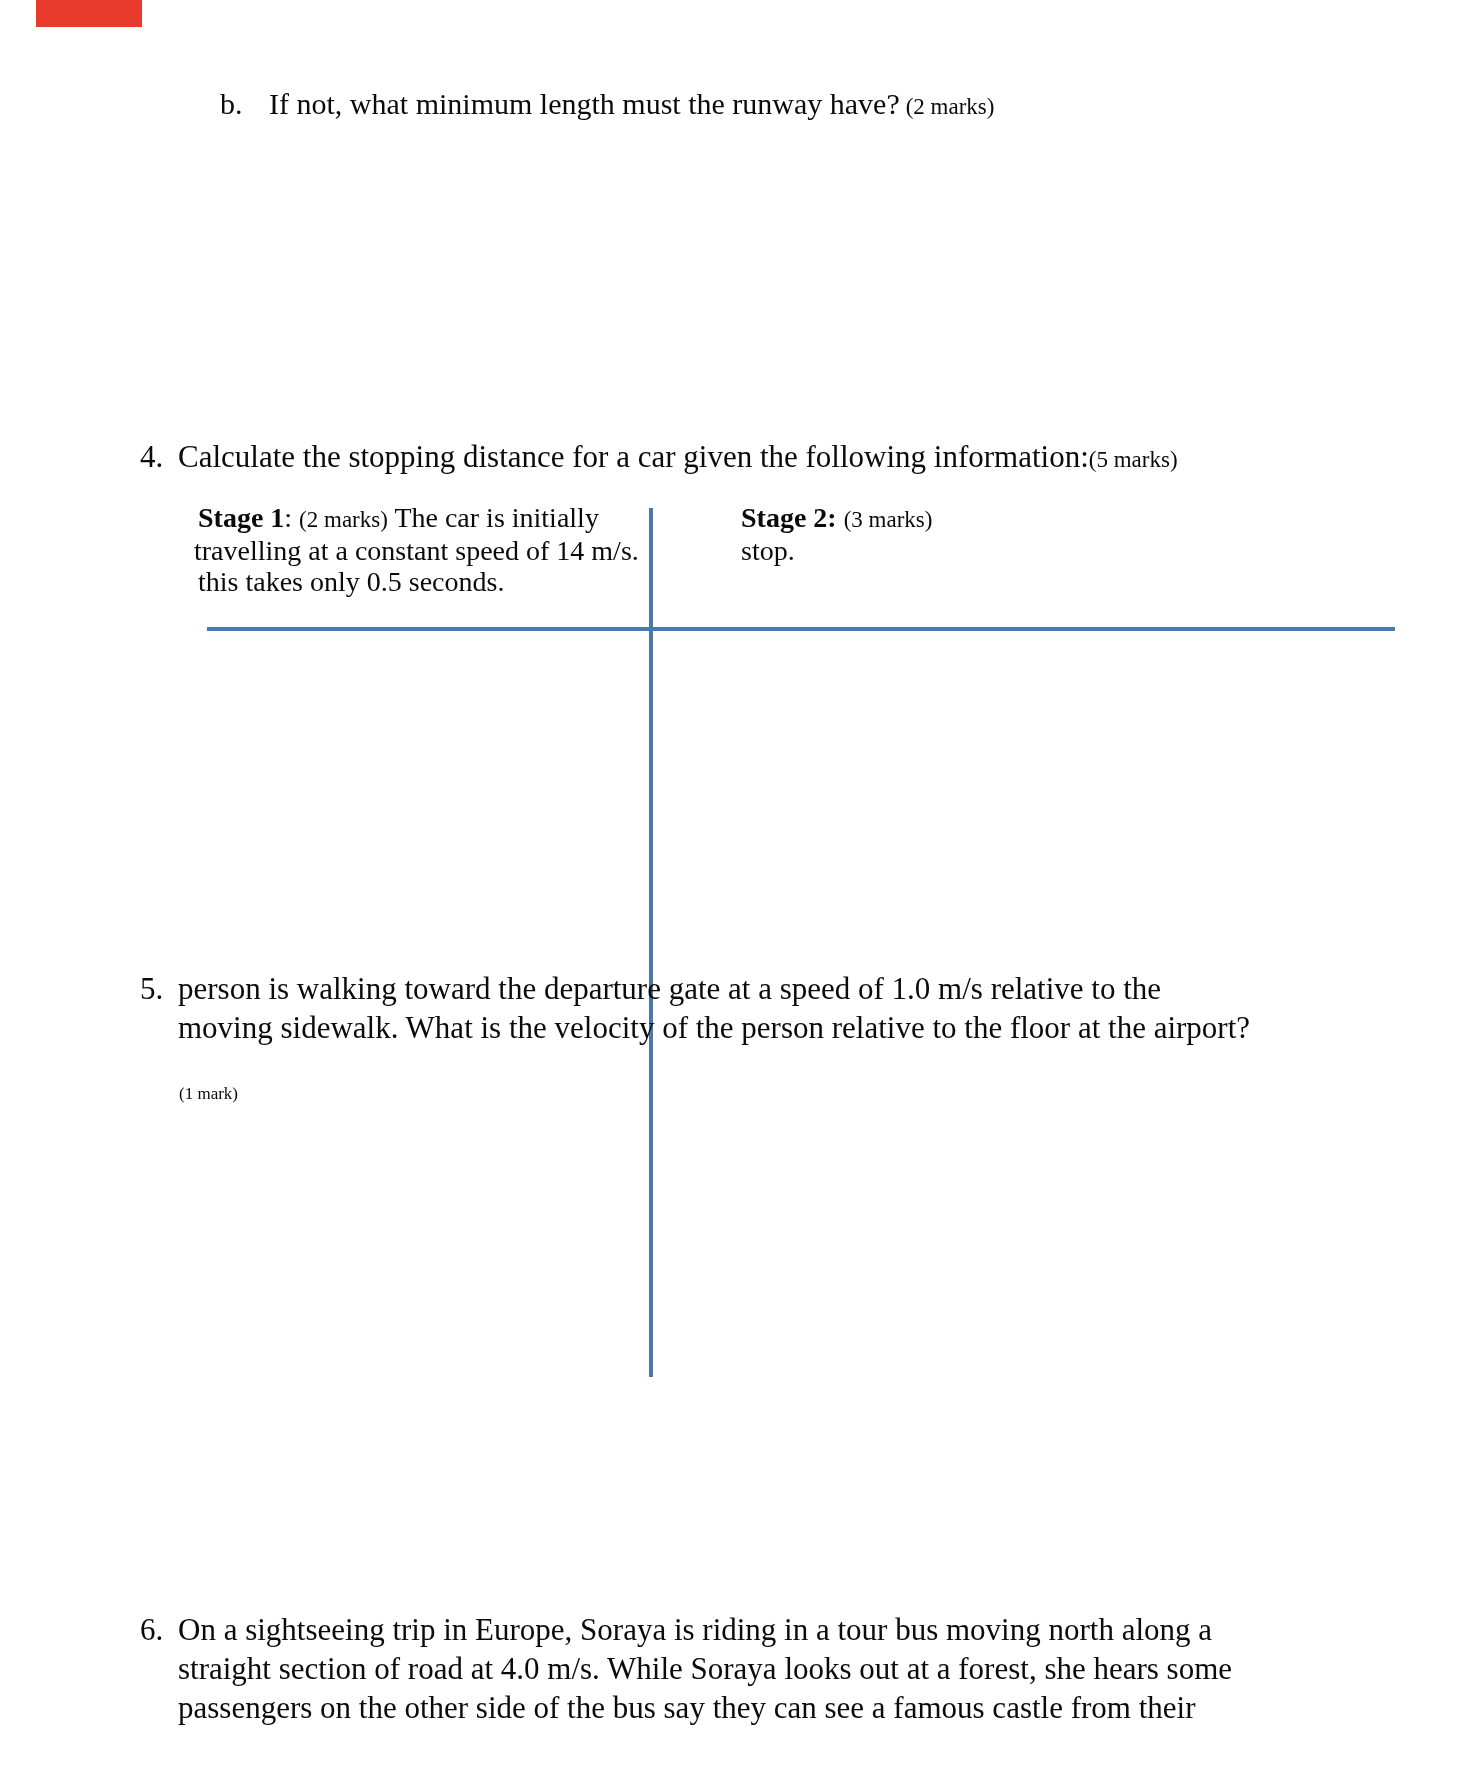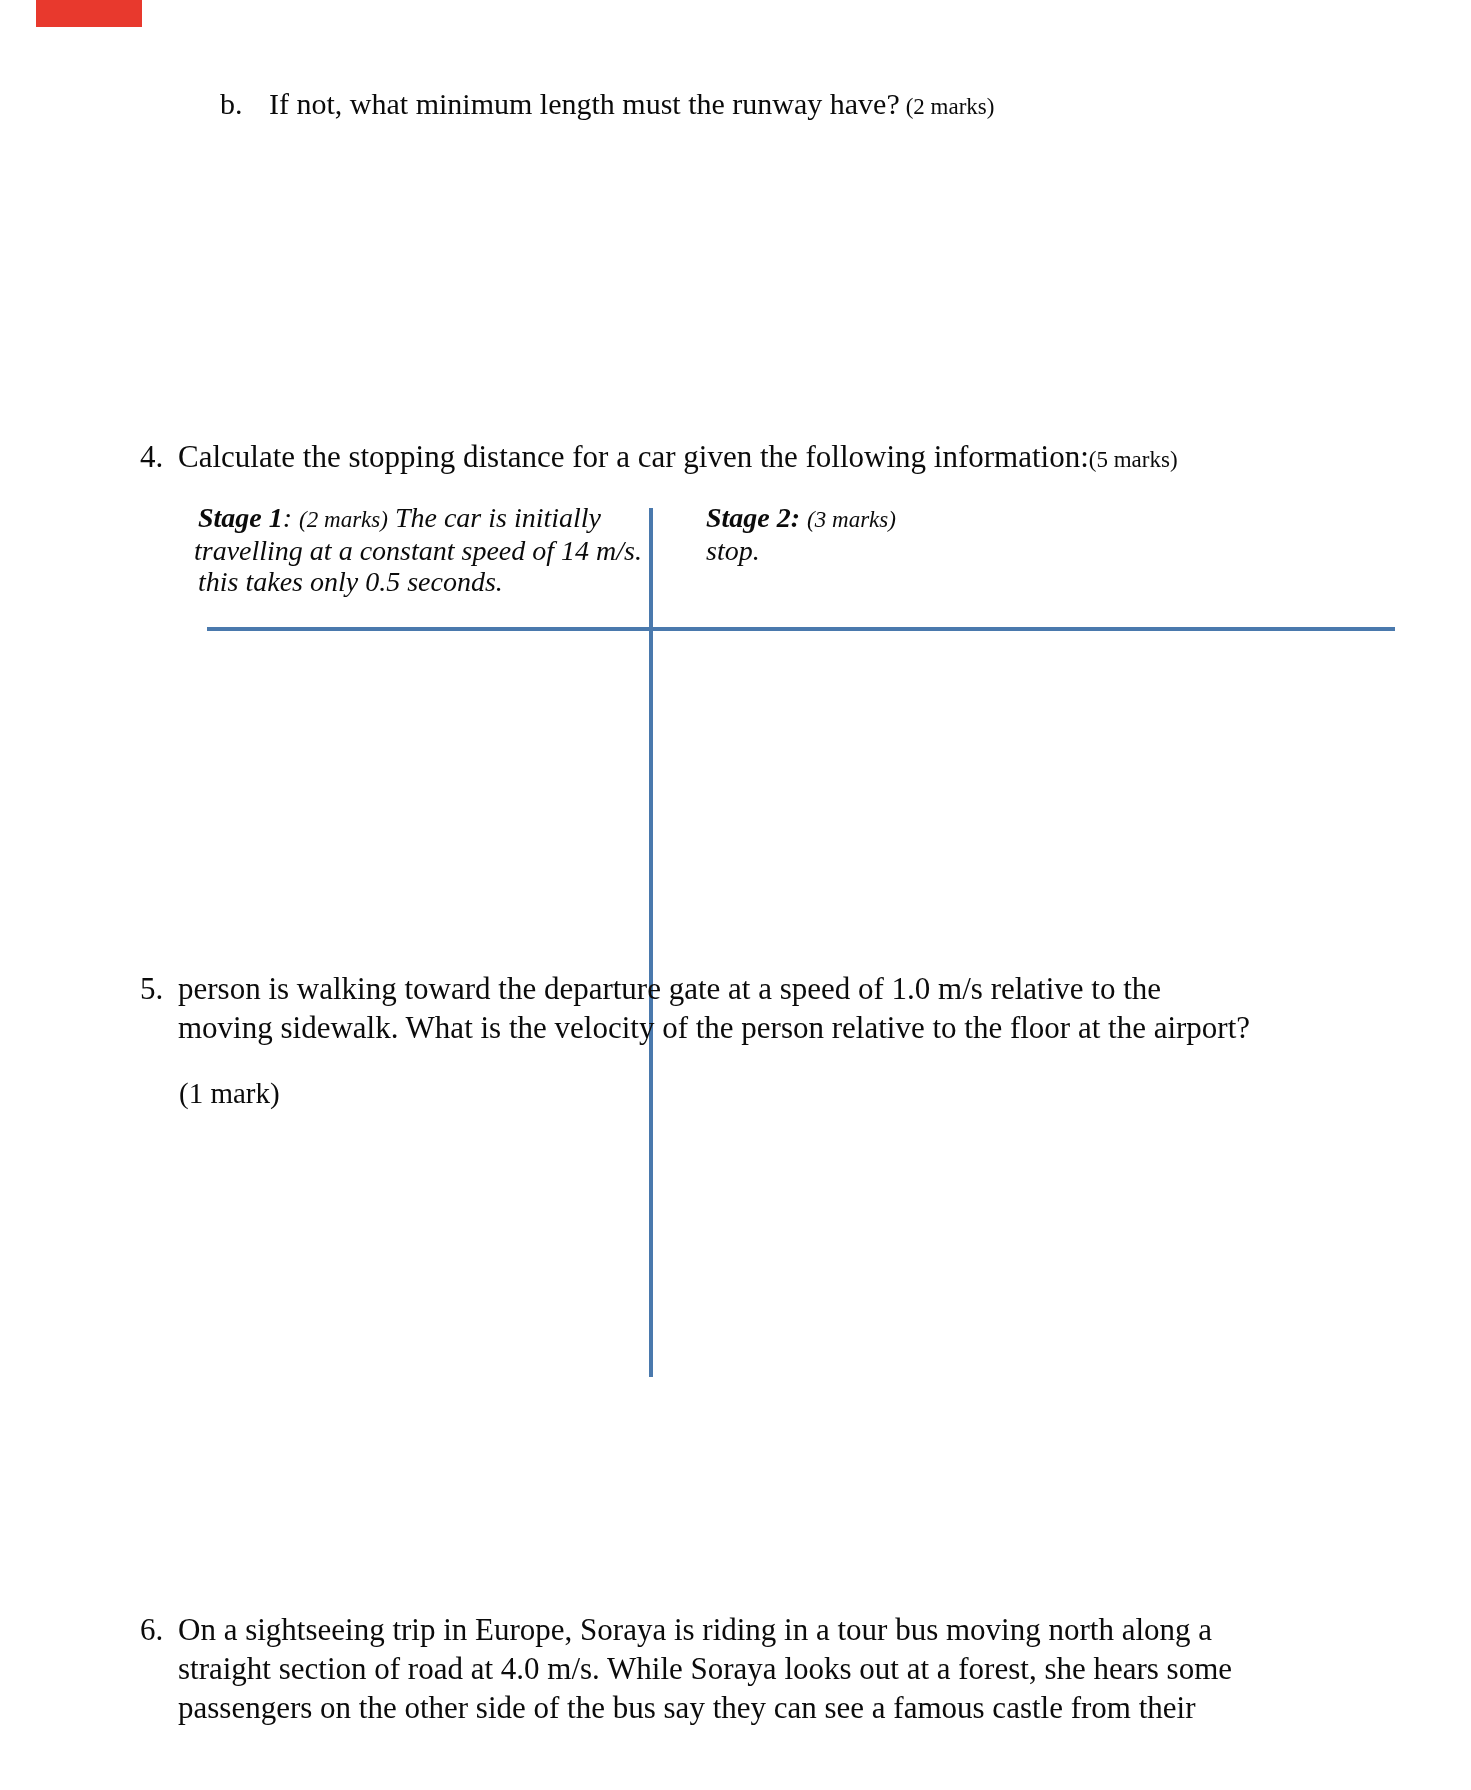--- a/index.html
+++ b/index.html
@@ -22,41 +22,41 @@
   .marks { font-size: 23px; }
   
   .qb { left: 220px; top: 86px; font-size: 30px; line-height: 36px; }
   .qb .q-num { width: 49px; }
   .qb .marks { margin-left: 6px; }
   
   .q4 { left: 140px; top: 438px; font-size: 31px; line-height: 38px; }
   .q4 .q-num { width: 38px; }
   .q4 .marks { }
   
-  .stage { font-size: 28px; line-height: 31px; white-space: nowrap; font-style: italic; }
+  .stage { font-size: 28px; line-height: 31px; white-space: nowrap; }
   .stage1 { left: 198px; top: 502px; width: 455px; }
-  .stage2 { left: 698px; top: 502px; width: 560px; }
+  .stage2 { left: 733px; top: 502px; width: 560px; }
   .stage .stage-title { font-weight: bold; }
   .stage .marks { font-size: 23px; }
   .stage2 .indent { padding-left: 8px; }
   .stage1 .l2wrap { margin-left: -4px; }
   sup.sq { font-size: 18px; vertical-align: super; line-height: 0; }
   
   .vline {
     left: 649px; top: 508px; width: 4px; height: 869px;
     background: #4a79ad; z-index: 1;
   }
   .hline {
     left: 207px; top: 627px; width: 1188px; height: 4px;
     background: #4a79ad; z-index: 1;
   }
   
   .q5 { left: 140px; top: 969px; font-size: 31px; line-height: 39px; z-index: 2; }
   .q5 .q-num { width: 38px; }
-  .q5-marks { left: 179px; top: 1080px; font-size: 29px; line-height: 27px; }
+  .q5-marks { left: 179px; top: 1080px; font-size: 17px; line-height: 27px; }
   .q6 { left: 140px; top: 1610px; font-size: 31px; line-height: 39px; }
   .q6 .q-num { width: 38px; }
   .lines { white-space: nowrap; }
 </style>
 </head>
 <body>
 
 <div class="abs marker"></div>
 
 <div class="abs qb q-row">

